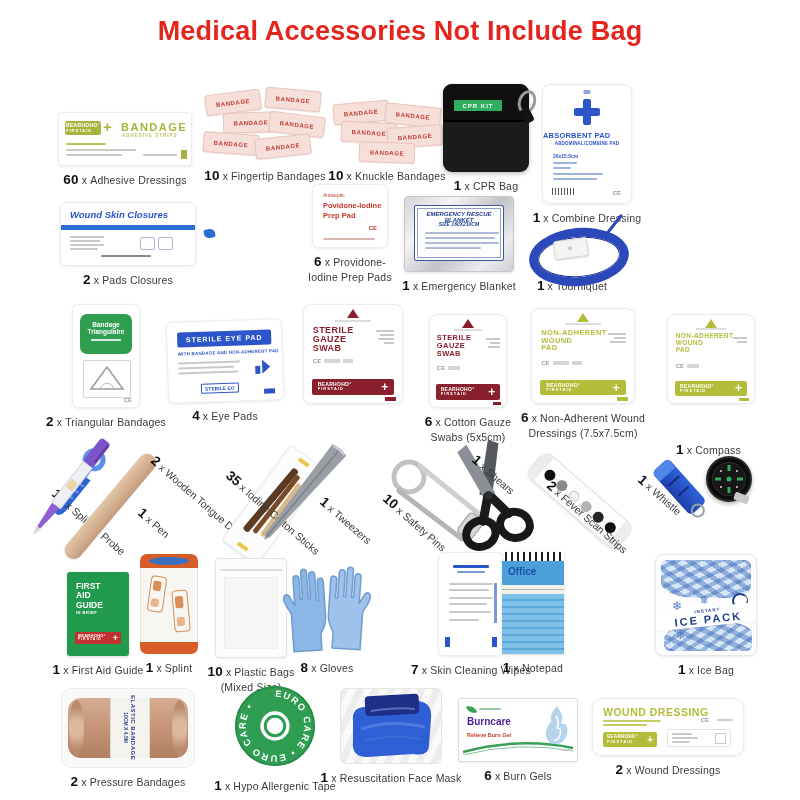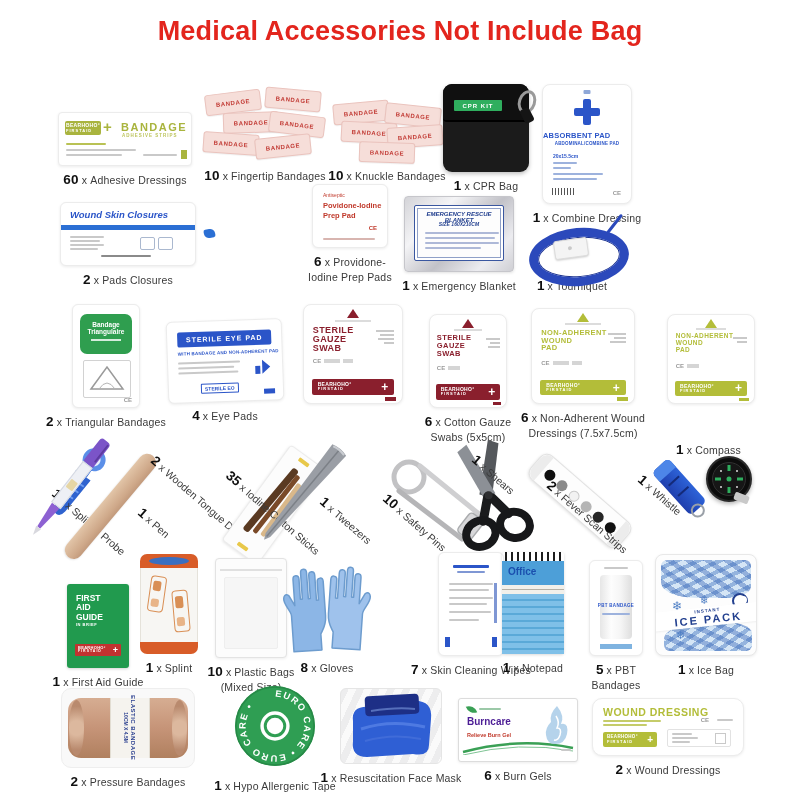--- a/index.html
+++ b/index.html
@@ -448,21 +448,21 @@
       <div style="position:absolute;left:50%;top:50%;transform:translate(-50%,-50%);width:5px;height:5px;border-radius:50%;background:#2fae5e"></div>
       <div style="position:absolute;left:7px;top:7px;width:2px;height:2px;background:#ddd;border-radius:50%"></div>
       <div style="position:absolute;right:7px;top:7px;width:2px;height:2px;background:#ddd;border-radius:50%"></div>
       <div style="position:absolute;left:7px;bottom:7px;width:2px;height:2px;background:#ddd;border-radius:50%"></div>
       <div style="position:absolute;right:7px;bottom:7px;width:2px;height:2px;background:#ddd;border-radius:50%"></div>
     </div>
   </div>
   <div class="abs" style="left:734px;top:494px;width:15px;height:8px;background:#c9c9c9;border-radius:2px;transform:rotate(22deg)"></div>
   <div class="abs lbl" style="left:676px;top:441px;white-space:nowrap"><b>1</b><span class="xx">x</span><span>Compass</span></div>
 
-  <div class="cell" style="left:42px;top:584px;width:112px">
+  <div class="cell" style="left:42px;top:572px;width:112px">
     <div class="art" style="width:62px;height:84px;background:#219a4e;border-radius:3px;box-shadow:0 1px 3px rgba(0,0,0,.18)">
       <div style="position:absolute;left:9px;top:10px;color:#fff;font-weight:bold;font-size:8.5px;line-height:1.1;text-align:left">
         <div>FIRST</div>
           <div>AID</div>
           <div>GUIDE</div>
         <div style="font-size:4px;letter-spacing:.5px;margin-top:1px">IN BRIEF</div>
       </div>
       <div style="position:absolute;left:8px;bottom:12px;width:46px;height:12px;background:#c23230;border-radius:1px;display:flex;align-items:center;justify-content:space-between;padding:0 3px;box-sizing:border-box">
         <span class="brand">
             <span class="b1" style="font-size:4px">BEARHOHO°</span>
@@ -538,30 +538,20 @@
         <span style="position:absolute;left:6px;top:5px;color:#1a4fae;font-weight:bold;font-size:10px">Office</span>
       </div>
       <div style="position:absolute;left:0;right:0;top:33px;height:9px;background:#f2f0ea">
           <div style="position:absolute;left:0;right:0;top:4px;height:1px;background:#b5b0a5"></div>
         </div>
       <div style="position:absolute;left:0;right:0;top:42px;bottom:0;background:repeating-linear-gradient(180deg,#7fc0e8 0 5px,#5aa9d8 5px 7px)"></div>
     </div>
     <div class="lbl"><b>1</b><span class="xx">x</span><span>Notepad</span></div>
   </div>
 
-  <div class="cell" style="left:576px;top:560px;width:80px">
-    <div class="art pkt" style="width:52px;height:94px;border-radius:6px">
-      <i class="micro" style="left:14px;top:6px;width:24px"></i>
-      <div style="position:absolute;left:10px;top:14px;width:32px;height:64px;background:linear-gradient(90deg,#e6e6e6,#fdfdfd 35%,#f5f5f5 65%,#dedede);border-radius:4px"></div>
-      <div style="position:absolute;left:0;right:0;top:42px;text-align:center;color:#2b55c8;font-weight:bold;font-size:4.5px;letter-spacing:.3px">PBT BANDAGE</div>
-      <i class="micro" style="left:12px;top:52px;width:28px;background:#9db2dd"></i>
-      <div style="position:absolute;left:10px;bottom:6px;width:32px;height:5px;background:#7fb3e0"></div>
-    </div>
-    <div class="lbl"><b>5</b><span class="xx">x</span><span>PBT Bandages</span></div>
-  </div>
 
   <div class="cell" style="left:650px;top:554px;width:112px">
     <div class="art" style="width:100px;height:100px;background:#fdfdfd;border:1px solid #e8e8e8;border-radius:8px;box-shadow:0 1px 3px rgba(0,0,0,.08);overflow:hidden">
       <div style="position:absolute;left:5px;top:5px;right:5px;height:38px;border-radius:6px 6px 30% 40%;background:repeating-linear-gradient(35deg,rgba(47,95,180,.4) 0 5px,rgba(255,255,255,0) 5px 11px),repeating-linear-gradient(-25deg,rgba(90,134,200,.5) 0 4px,rgba(235,244,252,.2) 4px 9px),#cfe2f4"></div>
       <div style="position:absolute;left:8px;bottom:4px;right:4px;height:30px;border-radius:60% 40% 6px 6px;background:repeating-linear-gradient(25deg,rgba(47,95,180,.4) 0 5px,rgba(255,255,255,0) 5px 11px),repeating-linear-gradient(-35deg,rgba(90,134,200,.5) 0 4px,rgba(235,244,252,.2) 4px 9px),#cfe2f4"></div>
       <span style="position:absolute;left:16px;top:44px;color:#4d7ec4;font-size:12px">❄</span>
       <span style="position:absolute;left:44px;top:40px;color:#4d7ec4;font-size:10px">❄</span>
       <span style="position:absolute;left:20px;top:74px;color:#4d7ec4;font-size:11px">❄</span>
       <div style="position:absolute;right:8px;top:38px;width:12px;height:12px;border:2px solid #23408f;border-radius:50%;background:#fff">
           <div style="position:absolute;left:5px;top:1px;width:8px;height:8px;background:#fff;border-radius:50%"></div>

